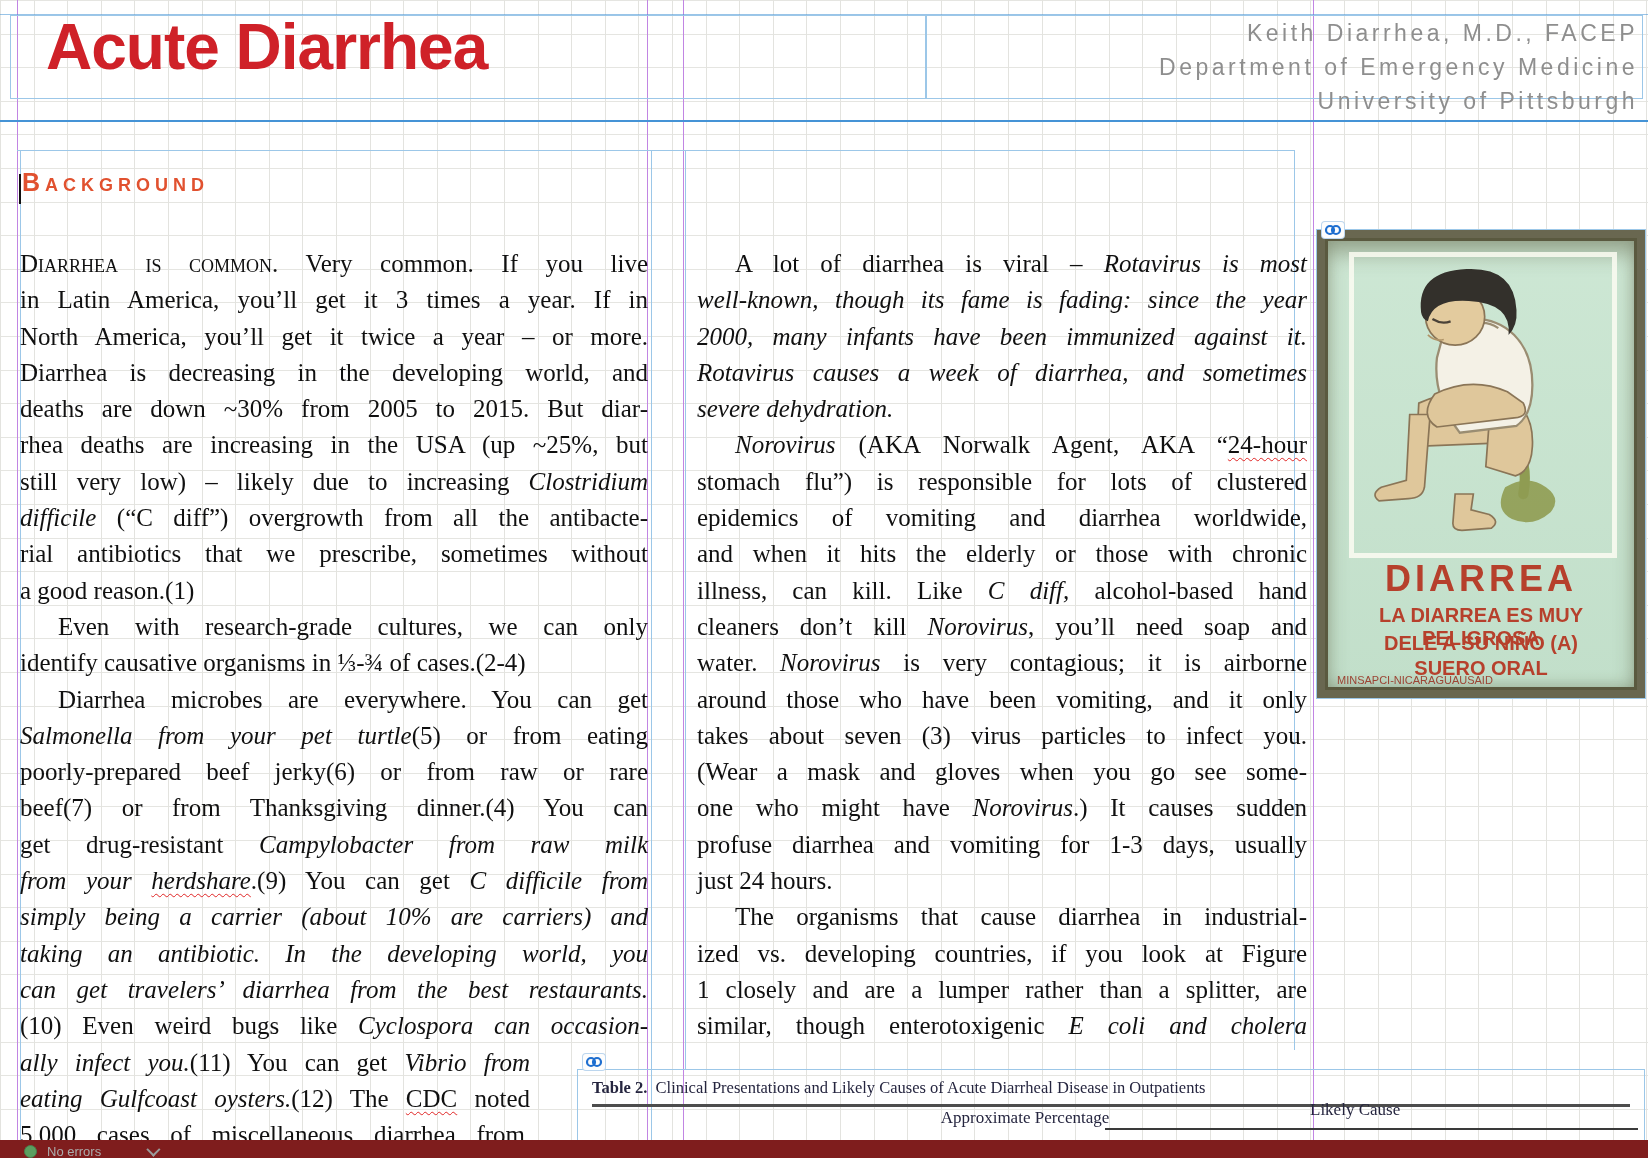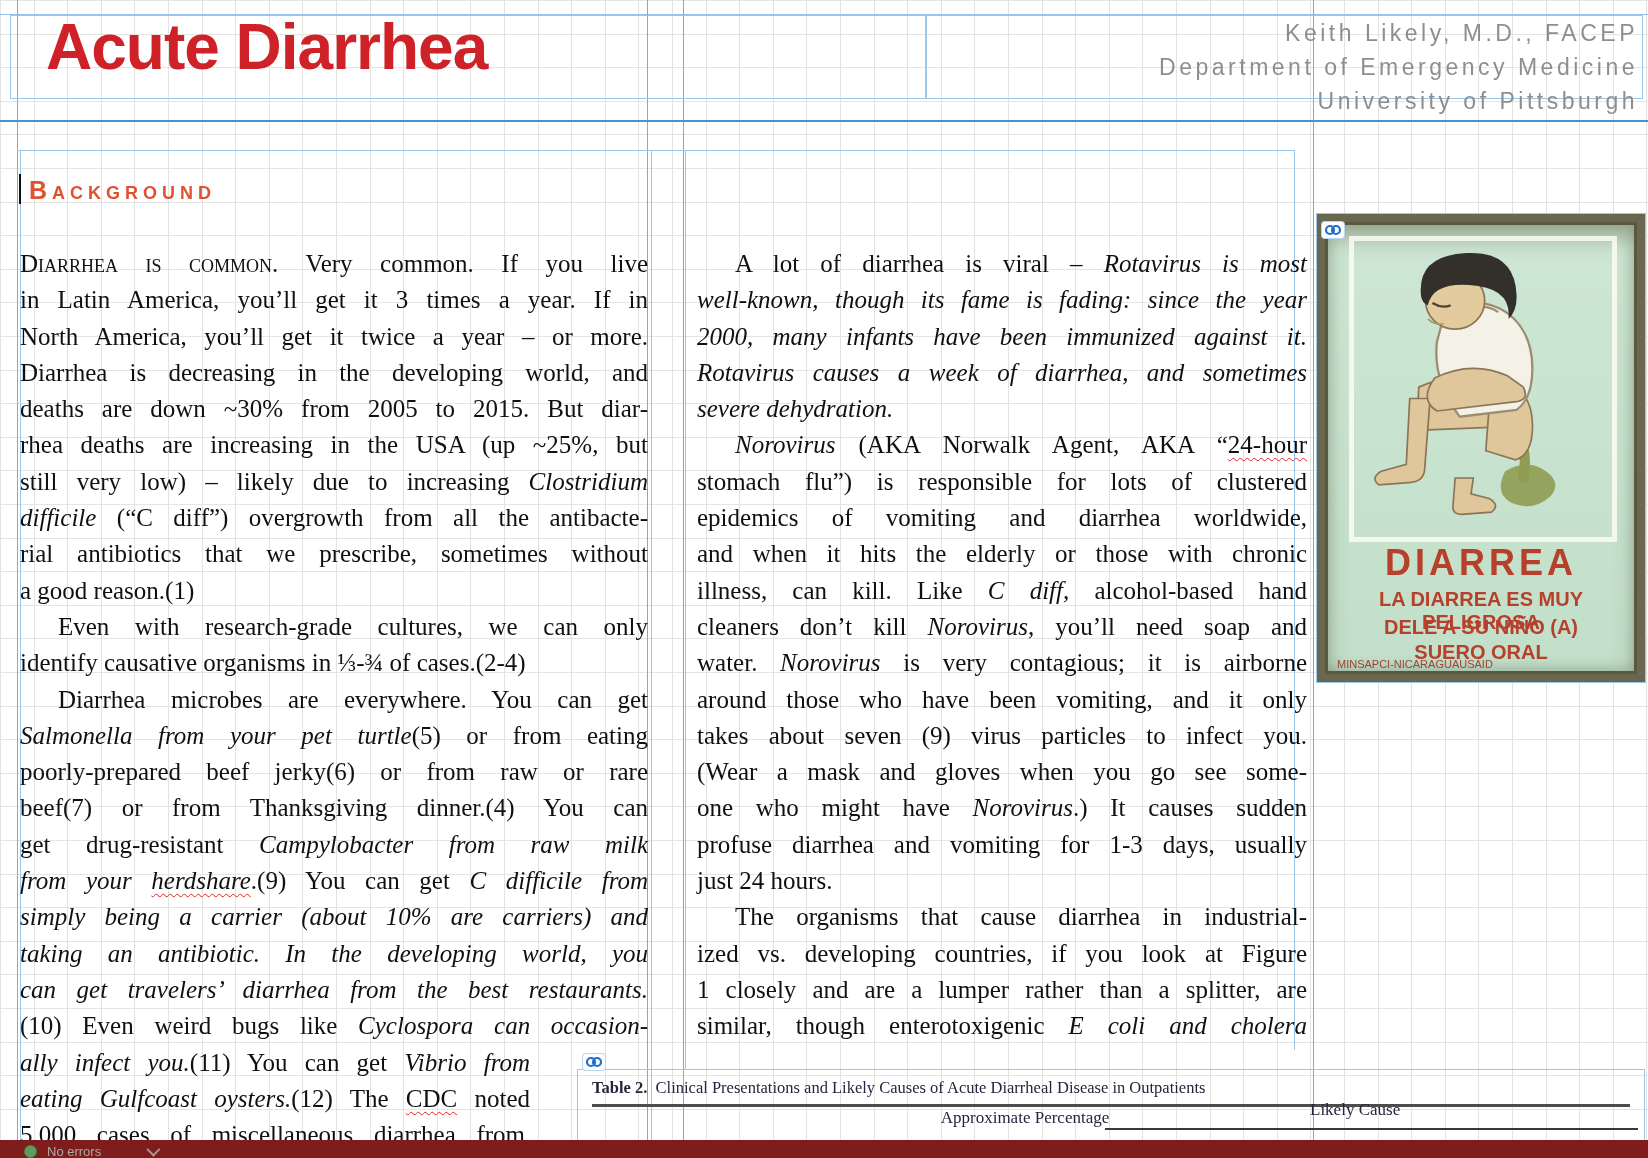--- a/index.html
+++ b/index.html
@@ -14,36 +14,36 @@
   .gv{position:absolute;top:0;width:1px;height:1158px;background:#c185e3;}
   .fe{position:absolute;background:#9cc7e8;}
   .mg{position:absolute;background:#4593d6;}
   .frame{position:absolute;border:1px solid #9cc7e8;}
   
   .doc-title{position:absolute;left:22px;top:10px;font-family:"Liberation Sans",sans-serif;
     font-weight:bold;font-size:64px;letter-spacing:-1px;color:#cf2128;white-space:nowrap;margin-left:24px;}
   .author{position:absolute;left:1000px;top:16px;width:638px;text-align:right;
     font-family:"Liberation Sans",sans-serif;font-size:23px;line-height:34px;
     letter-spacing:3.5px;color:#8e8e8e;}
-  .section-heading{position:absolute;left:22px;top:176px;font-family:"Liberation Sans",sans-serif;
-    font-weight:bold;font-size:25px;letter-spacing:5px;color:#e1512f;font-variant:small-caps;padding-left:7px;}
+  .section-heading{position:absolute;left:22px;top:168px;font-family:"Liberation Sans",sans-serif;
+    font-weight:bold;font-size:25px;letter-spacing:5px;color:#e1512f;font-variant:small-caps;}
   .cursor{position:absolute;left:19px;top:174px;width:2px;height:30px;background:#111;}
   
   .col{position:absolute;top:246px;font-size:25px;color:#101010;}
   #col-left{left:20px;width:628px;}
   #col-right{left:685px;width:610px;padding-left:12px;}
   .line{height:36.3px;line-height:36.3px;white-space:normal;box-sizing:border-box;}
   .line.just{text-align:justify;text-align-last:justify;}
   .line.ind{padding-left:38px;}
   .i{font-style:italic;}
   .sc{font-variant:small-caps;}
   .sq{text-decoration:underline;text-decoration-style:wavy;text-decoration-color:#e02525;
       text-decoration-thickness:1px;text-underline-offset:4px;}
   
-  .poster{position:absolute;left:1317px;top:214px;width:328px;height:468px;box-sizing:border-box;
+  .poster{position:absolute;left:1317px;top:230px;width:328px;height:468px;box-sizing:border-box;
     border:8px solid #696750;outline:1px solid #9cc7e8;
     background:linear-gradient(#cde7d4,#c2dfca);
     box-shadow:inset 0 0 0 3px #5a593f, inset 0 14px 22px rgba(75,75,45,.45), inset 0 -6px 14px rgba(75,75,45,.25);}
   .poster-frame{position:absolute;left:24px;top:14px;width:258px;height:296px;
     border:5px solid rgba(252,252,242,.85);}
   .poster-title{position:absolute;left:0;top:320px;width:100%;text-align:center;
     font-family:"Liberation Sans",sans-serif;font-weight:bold;font-size:36px;
     letter-spacing:4px;color:#b6402c;}
   .poster-line{position:absolute;left:0;width:100%;text-align:center;
     font-family:"Liberation Sans",sans-serif;font-weight:bold;font-size:20px;color:#b6402c;}
@@ -88,21 +88,21 @@
   <div class="frame" style="left:10px;top:15px;width:915px;height:82px"></div>
   <div class="frame" style="left:925px;top:15px;width:716px;height:82px"></div>
   <div class="fe" style="left:17px;top:150px;width:1278px;height:1px"></div>
   <div class="fe" style="left:20px;top:150px;width:1px;height:990px"></div>
   <div class="fe" style="left:651px;top:150px;width:1px;height:990px"></div>
   <div class="fe" style="left:685px;top:150px;width:1px;height:919px"></div>
   <div class="fe" style="left:1294px;top:150px;width:1px;height:900px"></div>
 
   <div class="doc-title">Acute Diarrhea</div>
   <div class="author">
-    <div>Keith Likely, M.D., FACEP</div>
+    <div>Keith Diarrhea, M.D., FACEP</div>
     <div>Department of Emergency Medicine</div>
     <div>University of Pittsburgh</div>
   </div>
 
   <div class="section-heading">Background</div>
   <div class="cursor"></div>
 
   <div class="col" id="col-left">
       <div class="line just"><span class="sc">Diarrhea is common.</span><span> Very common. If you live</span></div>
       <div class="line just"><span>in Latin America, you’ll get it 3 times a year. If in</span></div>
@@ -137,21 +137,21 @@
       <div class="line just"><span class="i">Rotavirus causes a week of diarrhea, and sometimes</span></div>
       <div class="line"><span class="i">severe dehydration.</span></div>
       <div class="line just ind"><span class="i">Norovirus</span><span> (AKA Norwalk Agent, AKA “</span><span class="sq">24-hour</span></div>
       <div class="line just"><span>stomach flu”) is responsible for lots of clustered</span></div>
       <div class="line just"><span>epidemics of vomiting and diarrhea worldwide,</span></div>
       <div class="line just"><span>and when it hits the elderly or those with chronic</span></div>
       <div class="line just"><span>illness, can kill. Like </span><span class="i">C diff,</span><span> alcohol-based hand</span></div>
       <div class="line just"><span>cleaners don’t kill </span><span class="i">Norovirus</span><span>, you’ll need soap and</span></div>
       <div class="line just"><span>water. </span><span class="i">Norovirus</span><span> is very contagious; it is airborne</span></div>
       <div class="line just"><span>around those who have been vomiting, and it only</span></div>
-      <div class="line just"><span>takes about seven (9) virus particles to infect you.</span></div>
+      <div class="line just"><span>takes about seven (3) virus particles to infect you.</span></div>
       <div class="line just"><span>(Wear a mask and gloves when you go see some-</span></div>
       <div class="line just"><span>one who might have </span><span class="i">Norovirus</span><span>.) It causes sudden</span></div>
       <div class="line just"><span>profuse diarrhea and vomiting for 1-3 days, usually</span></div>
       <div class="line"><span>just 24 hours.</span></div>
       <div class="line just ind"><span>The organisms that cause diarrhea in industrial-</span></div>
       <div class="line just"><span>ized vs. developing countries, if you look at Figure</span></div>
       <div class="line just"><span>1 closely and are a lumper rather than a splitter, are</span></div>
       <div class="line just"><span>similar, though enterotoxigenic </span><span class="i">E coli and cholera</span></div>
     </div>
 

